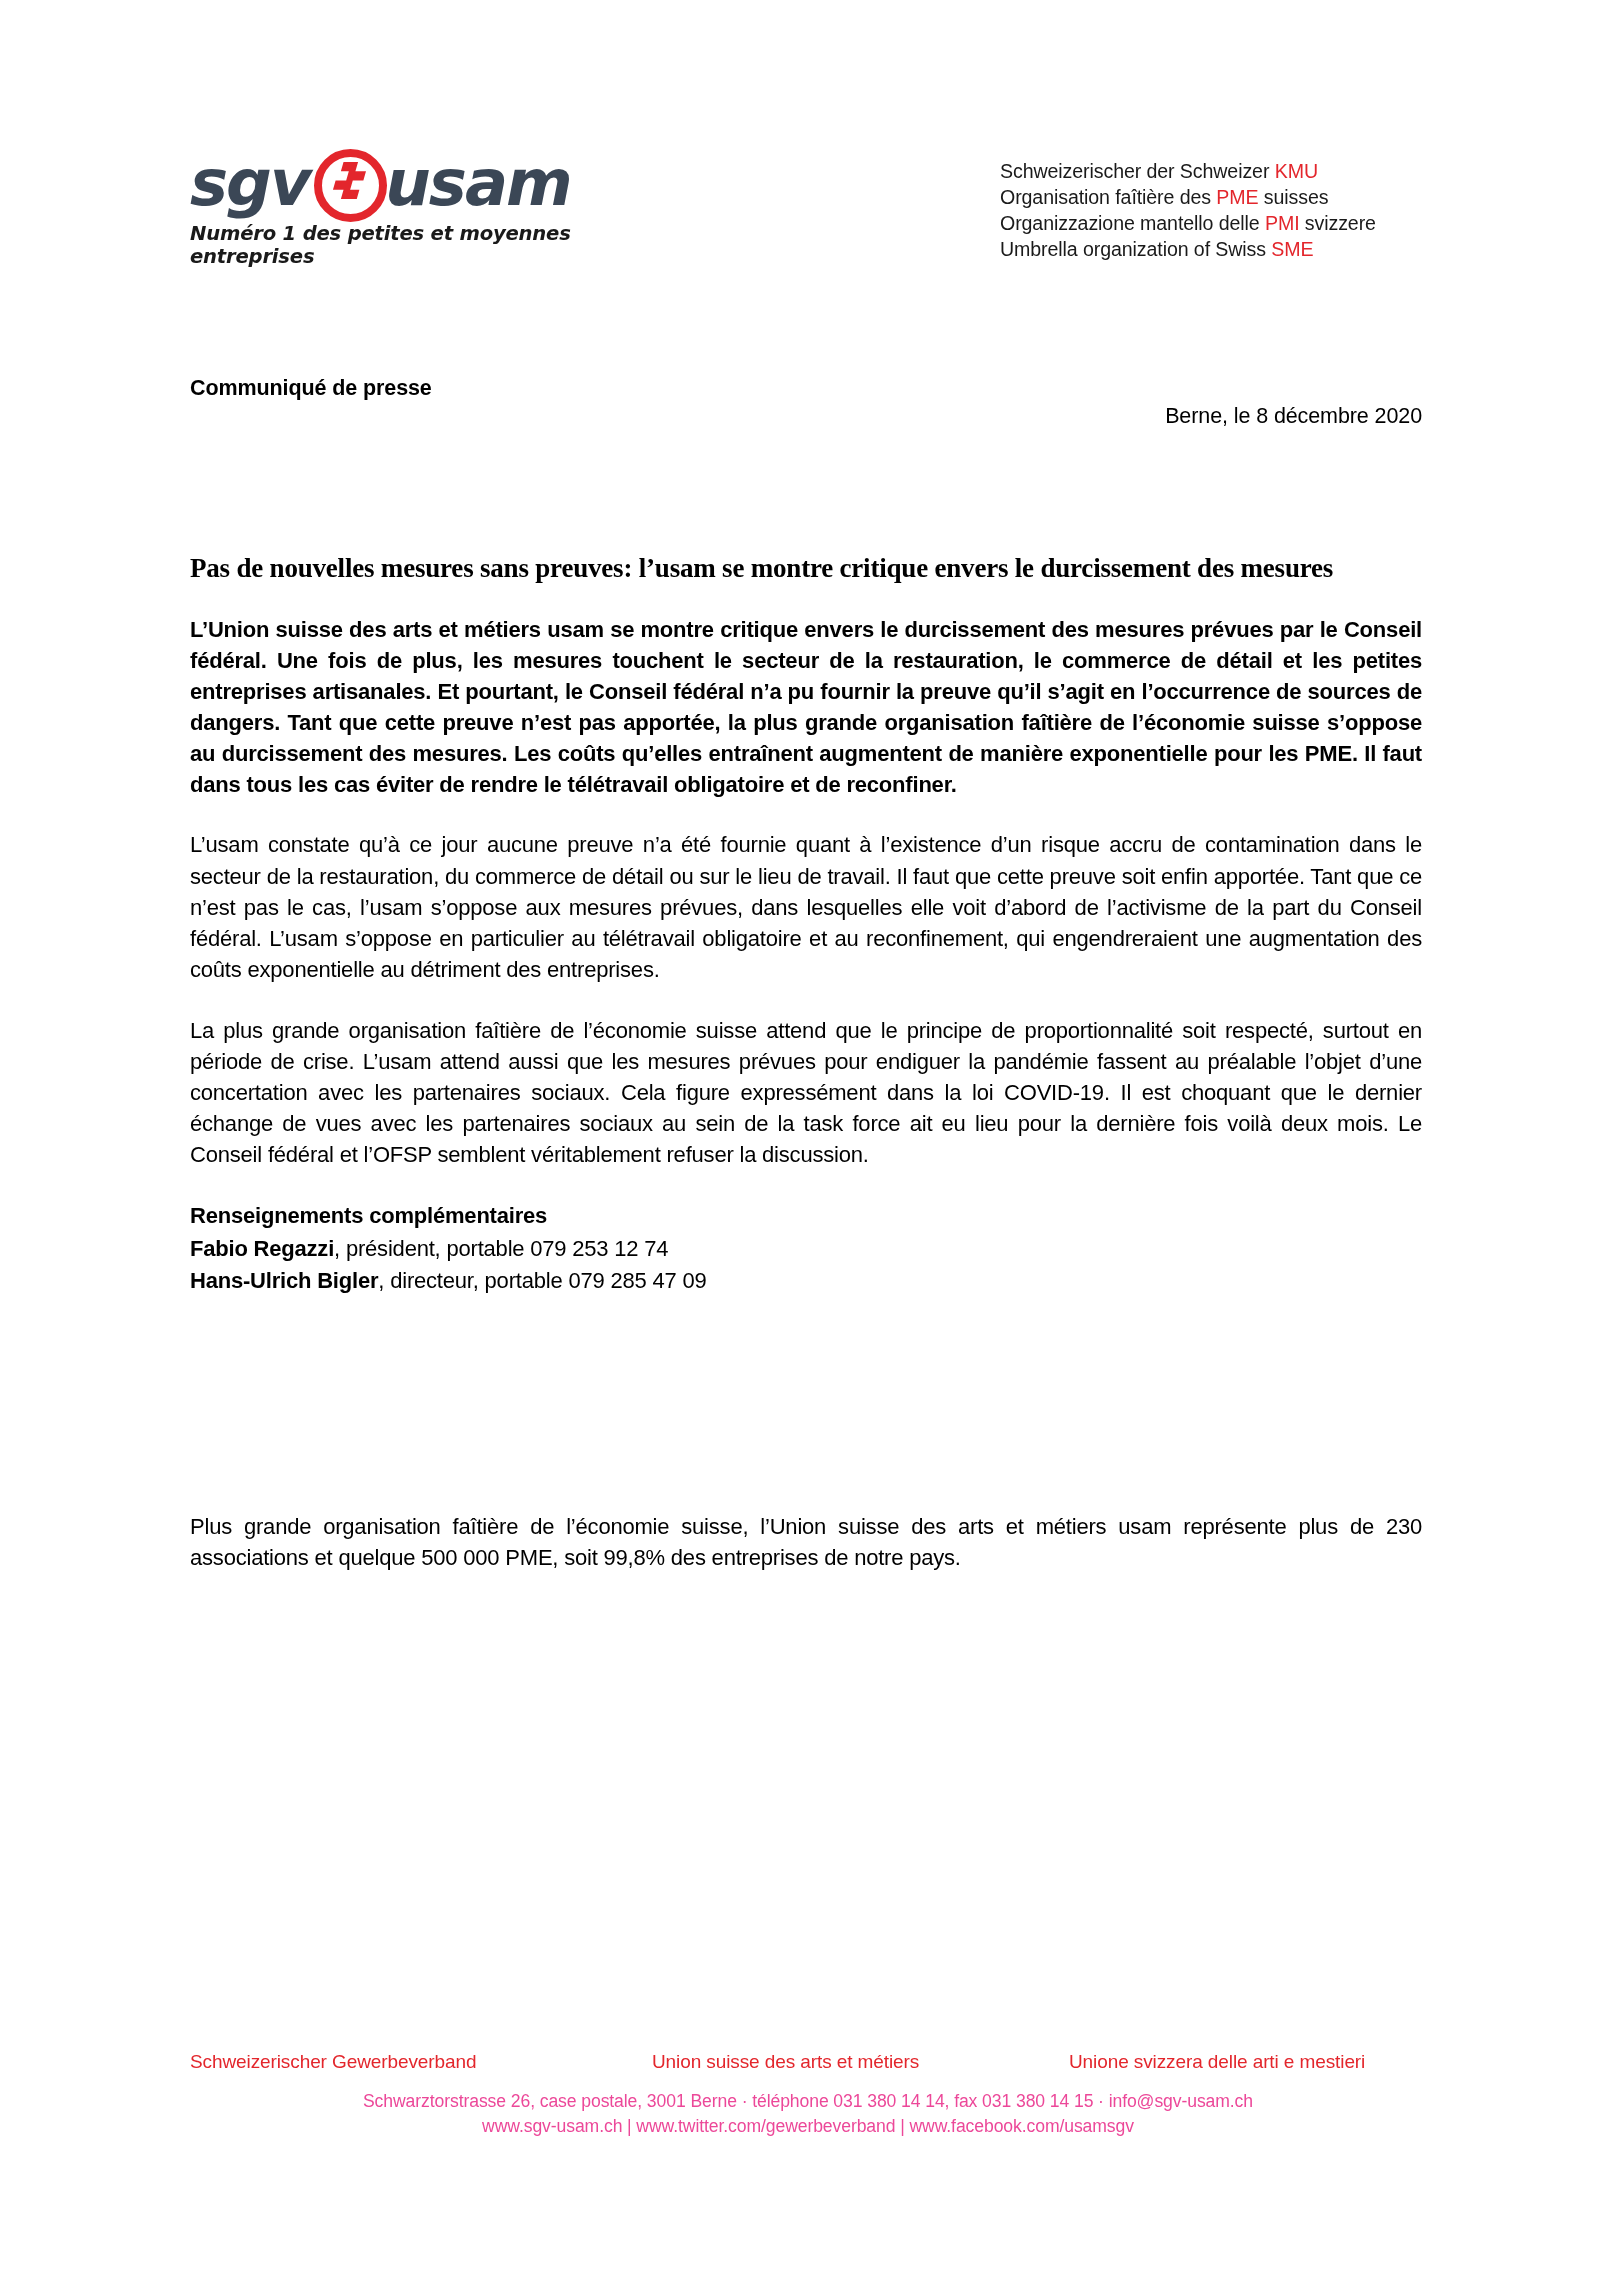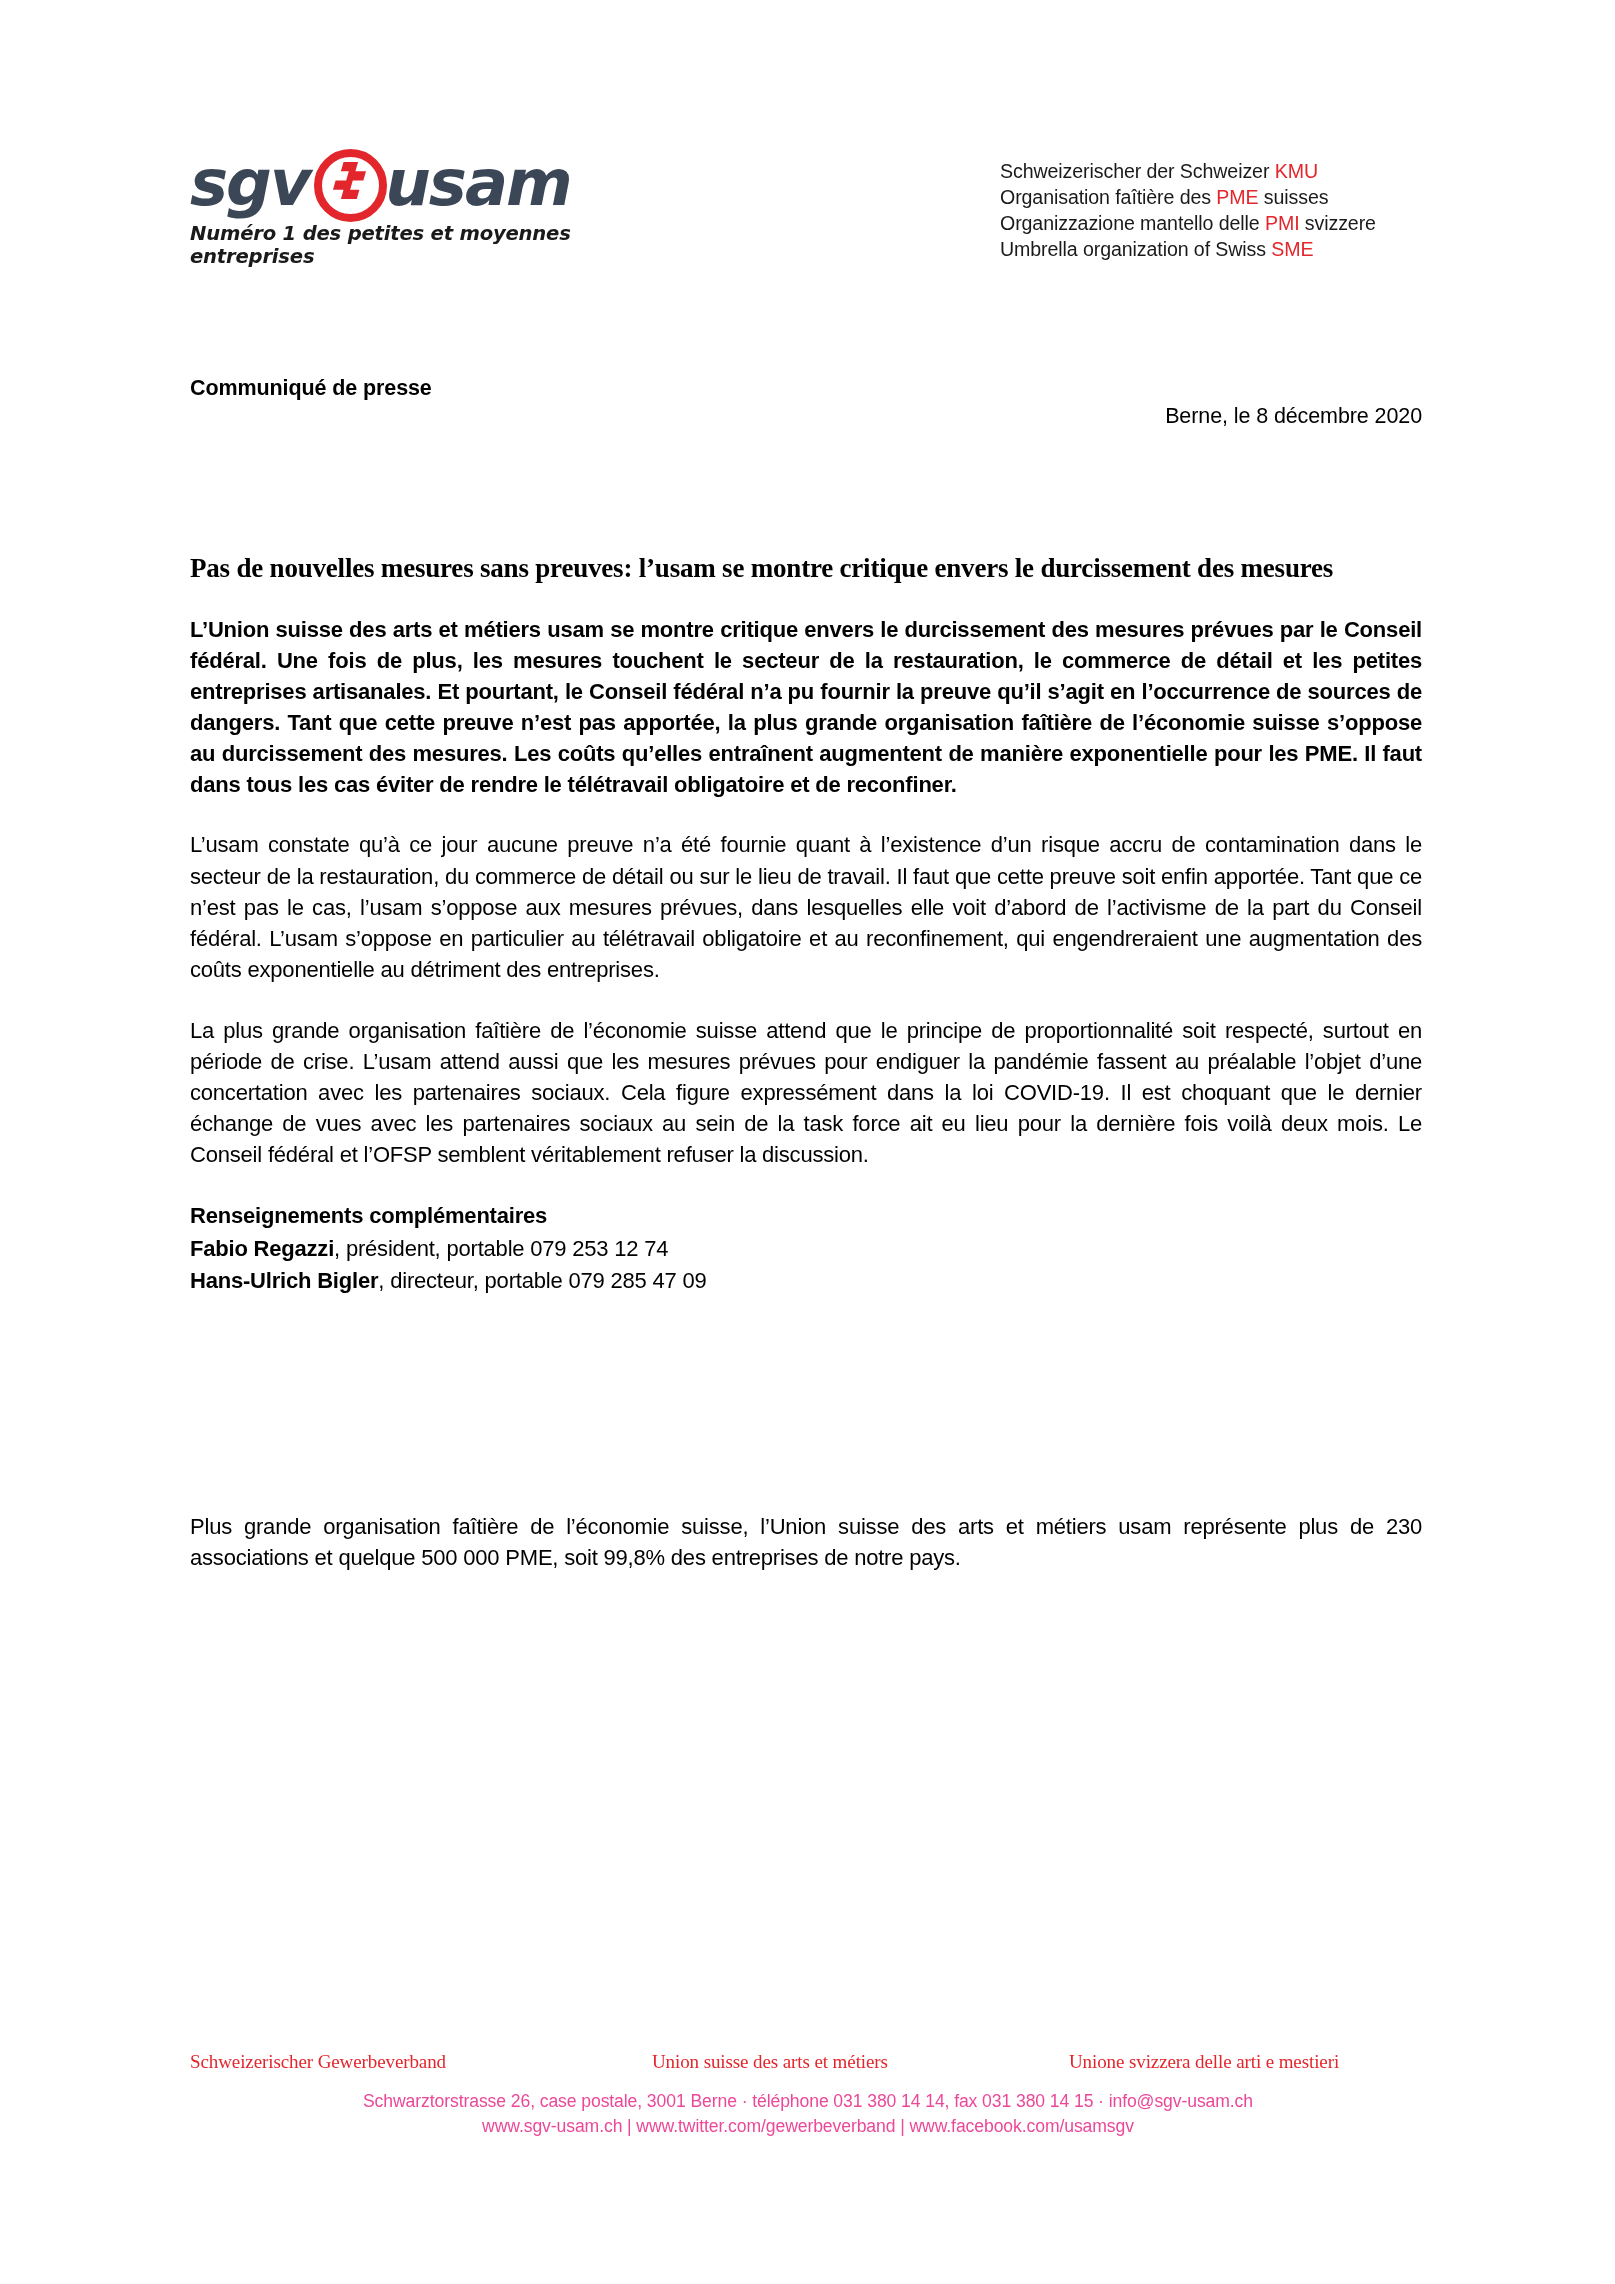--- a/index.html
+++ b/index.html
@@ -163,21 +163,21 @@
     right: 0;
     top: 2051px;
   }
   .footer-orgs {
     position: relative;
     height: 33px;
     color: #e3262c;
     font-size: 19px;
     letter-spacing: -0.1px;
   }
-  .footer-orgs span { position: absolute; top: 0; font-family: Liberation Serif, serif; }
+  .footer-orgs span { position: absolute; top: 0; }
   .fo1 { left: 190px; }
   .fo2 { left: 652px; }
   .fo3 { left: 1069px; }
   .footer-lines {
     margin-top: 5.2px;
     text-align: center;
     font-size: 17.6px;
     line-height: 1.42;
     color: #ec4899;
     letter-spacing: -0.1px;

